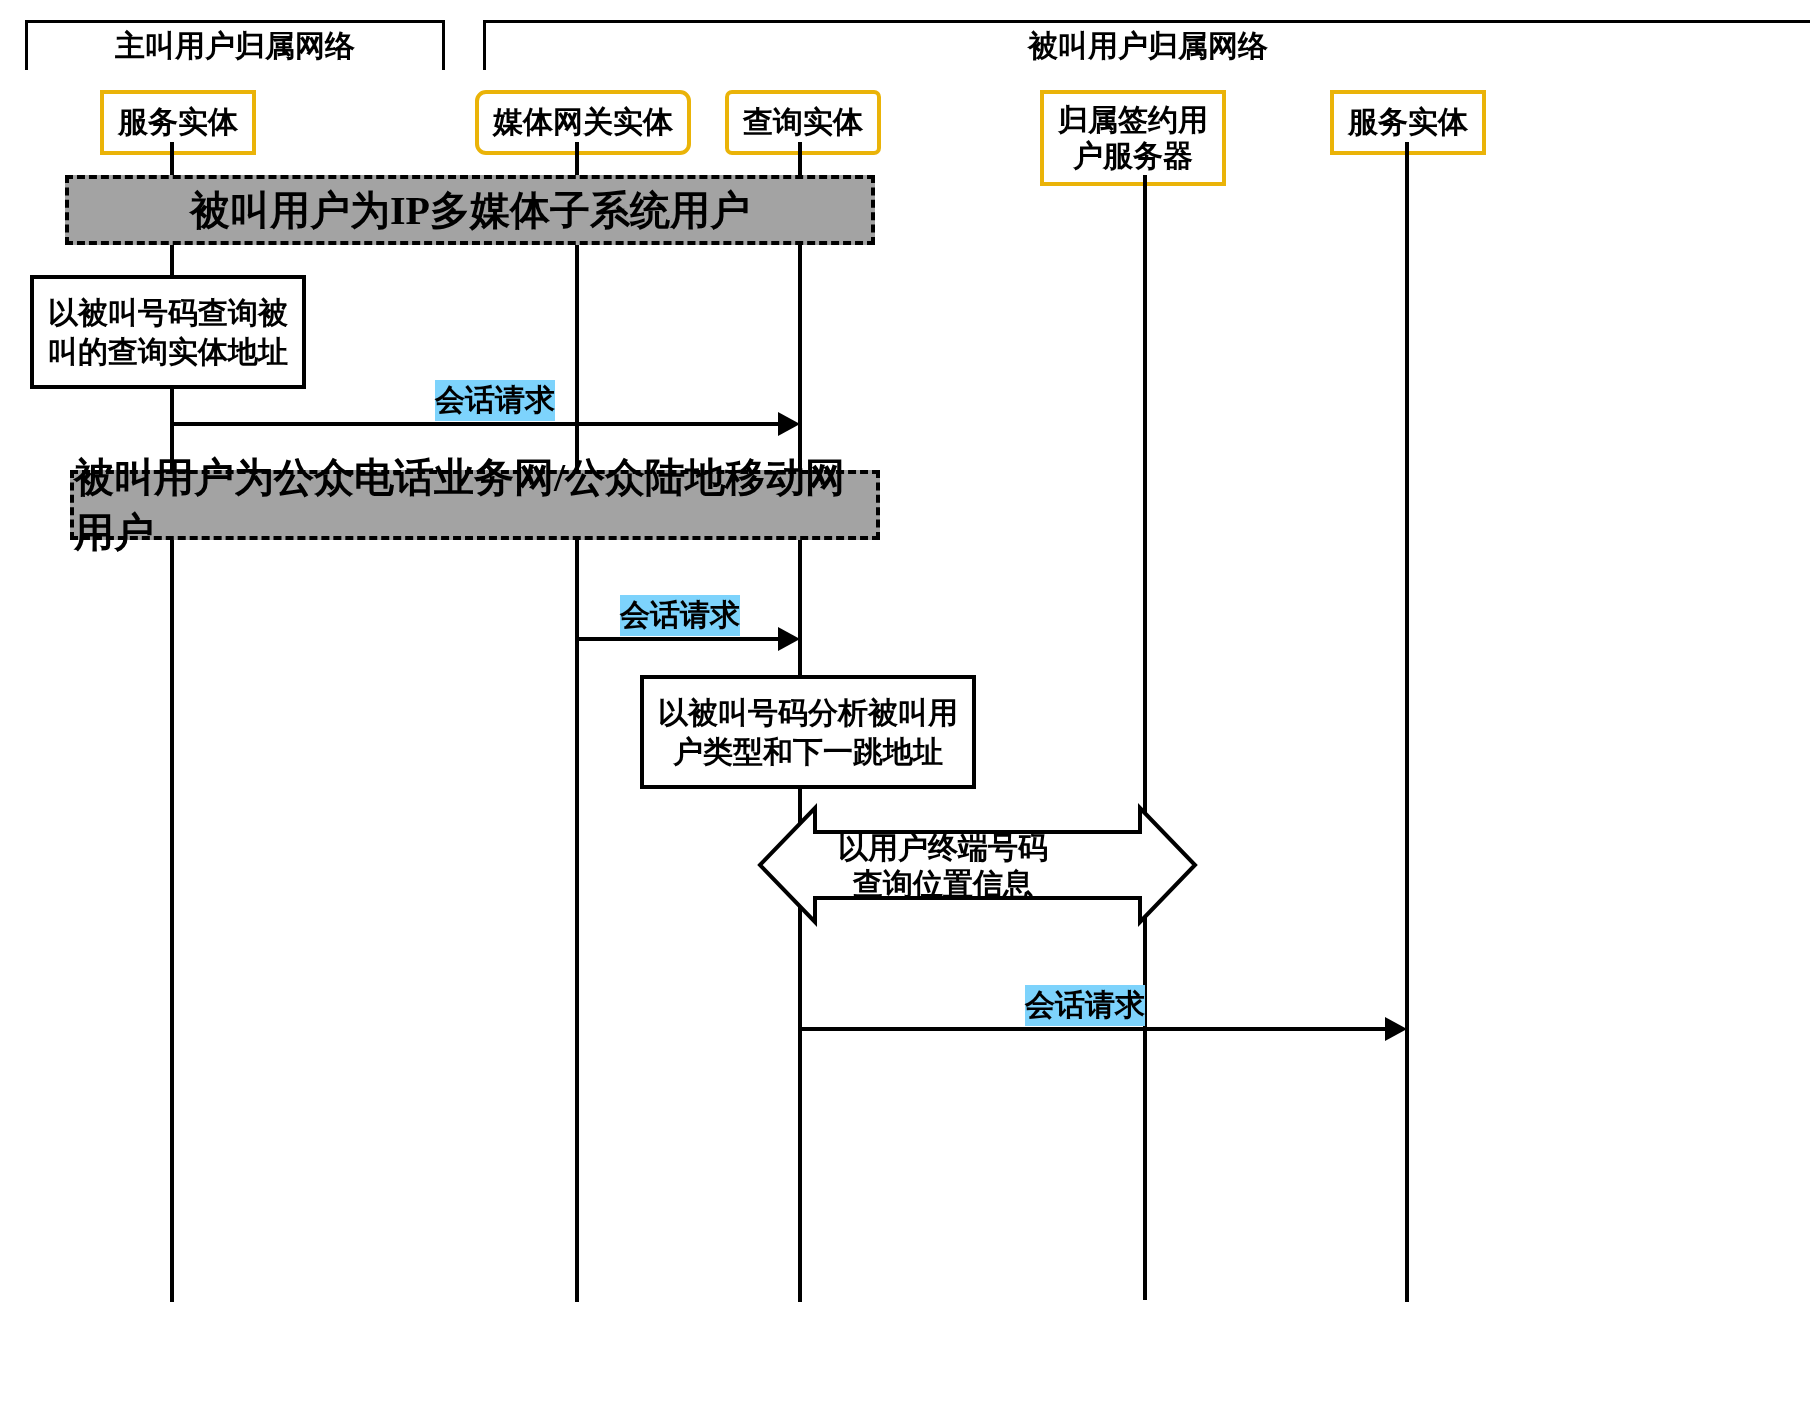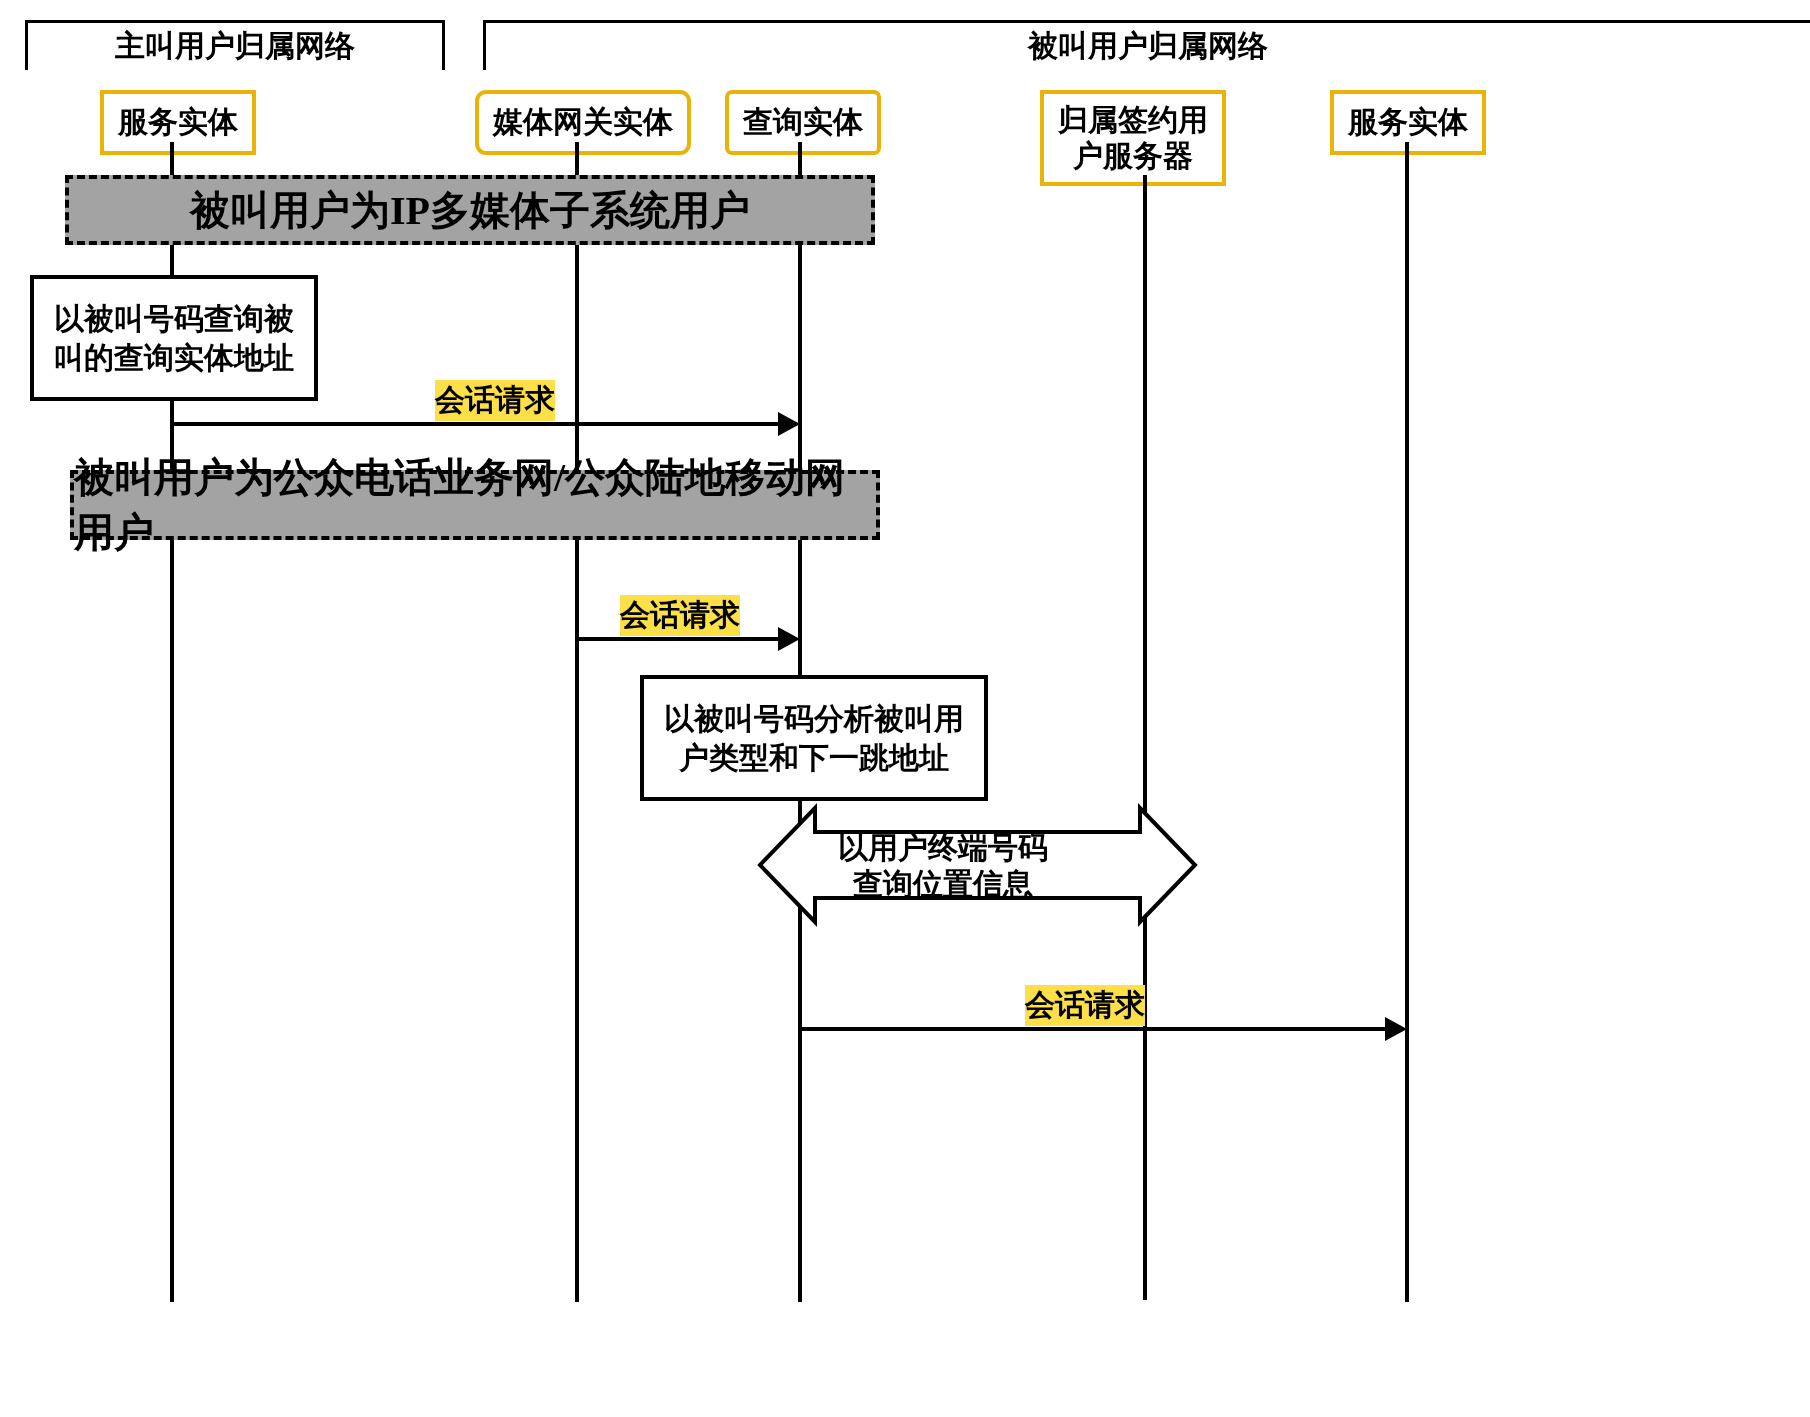--- a/index.html
+++ b/index.html
@@ -52,31 +52,31 @@
       font-weight: bold;
       background: #a3a3a3;
     }
     .note-box {
       position: absolute;
       border: 4px solid black;
       background: white;
       display: flex;
       align-items: center;
       justify-content: center;
-      padding: 20px;
+      padding: 14px;
       font-size: 30px;
       font-weight: bold;
       text-align: center;
       line-height: 1.3;
     }
     .msg-label {
       position: absolute;
       font-size: 30px;
       font-weight: bold;
-      background: #fde047;
+      background: #7dd3fc;
     }
     .arrow-line {
       position: absolute;
       height: 4px;
       background: black;
     }
     .arrow-head-r {
       position: absolute;
       width: 0; height: 0;
       border-top: 12px solid transparent;

